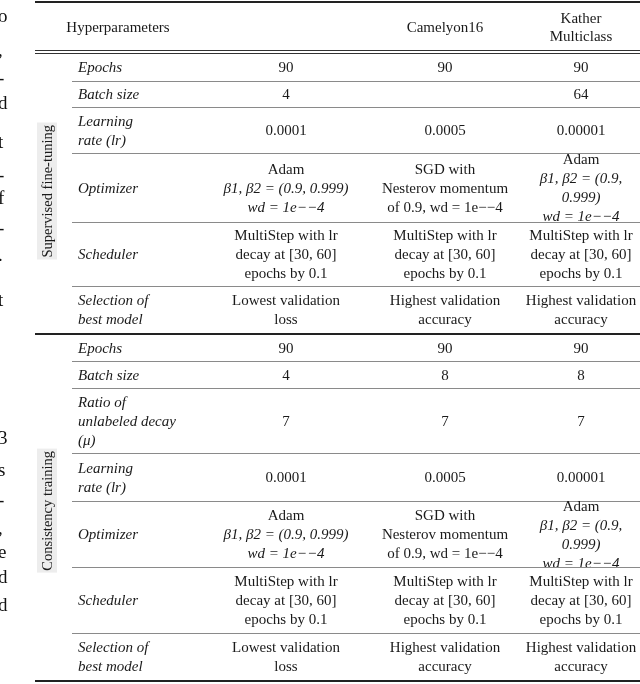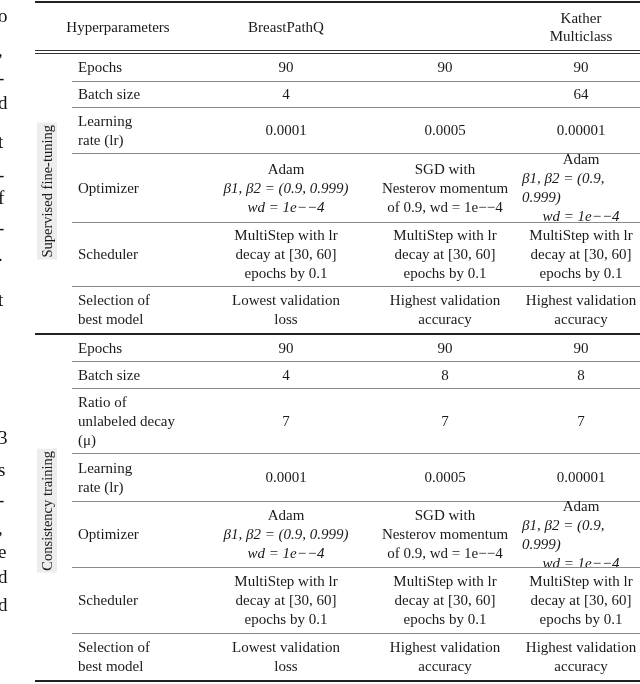--- a/index.html
+++ b/index.html
@@ -92,24 +92,25 @@
       display: flex;
       align-items: center;
       line-height: 19px;
       font-size: 15px;
     }
     .cell.param {
       left: 6px;
       width: 110px;
       justify-content: flex-start;
       text-align: left;
+      font-style: italic;
     }
     .cell.val {
       justify-content: center;
-      text-align: left;
+      text-align: center;
       white-space: pre-line;
     }
     .c1 { left: 130px; width: 168px; }
     .c2 { left: 298px; width: 150px; }
     .c3 { left: 450px; width: 118px; }
     .stack { display: flex; flex-direction: column; align-items: center; }
     .stack.left { align-items: flex-start; }
   </style>
 </head>
 <body>
@@ -133,21 +134,21 @@
   <span class="edge-frag" style="top:567px">d</span>
   <span class="edge-frag" style="top:595px">d</span>
 </div>
 
 <div class="table-wrap">
 
   <div class="rule thick" style="top:1px"></div>
 
   <div class="header">
     <div class="hcell" style="left:0;width:166px">Hyperparameters</div>
-    <div class="hcell" style="left:167px;width:168px">BreastPathQ</div>
+    <div class="hcell" style="left:335px;width:150px">Camelyon16</div>
     <div class="hcell" style="left:487px;width:118px;white-space:pre-line">Kather
 Multiclass</div>
   </div>
 
   <div class="rule" style="top:50px;height:1px;background:#333"></div>
   <div class="rule" style="top:53px;height:1px;background:#333"></div>
 
   <div class="group-label" style="top:96px;height:190px">
     <span class="group-label-inner">Supervised fine-tuning</span>
   </div>

